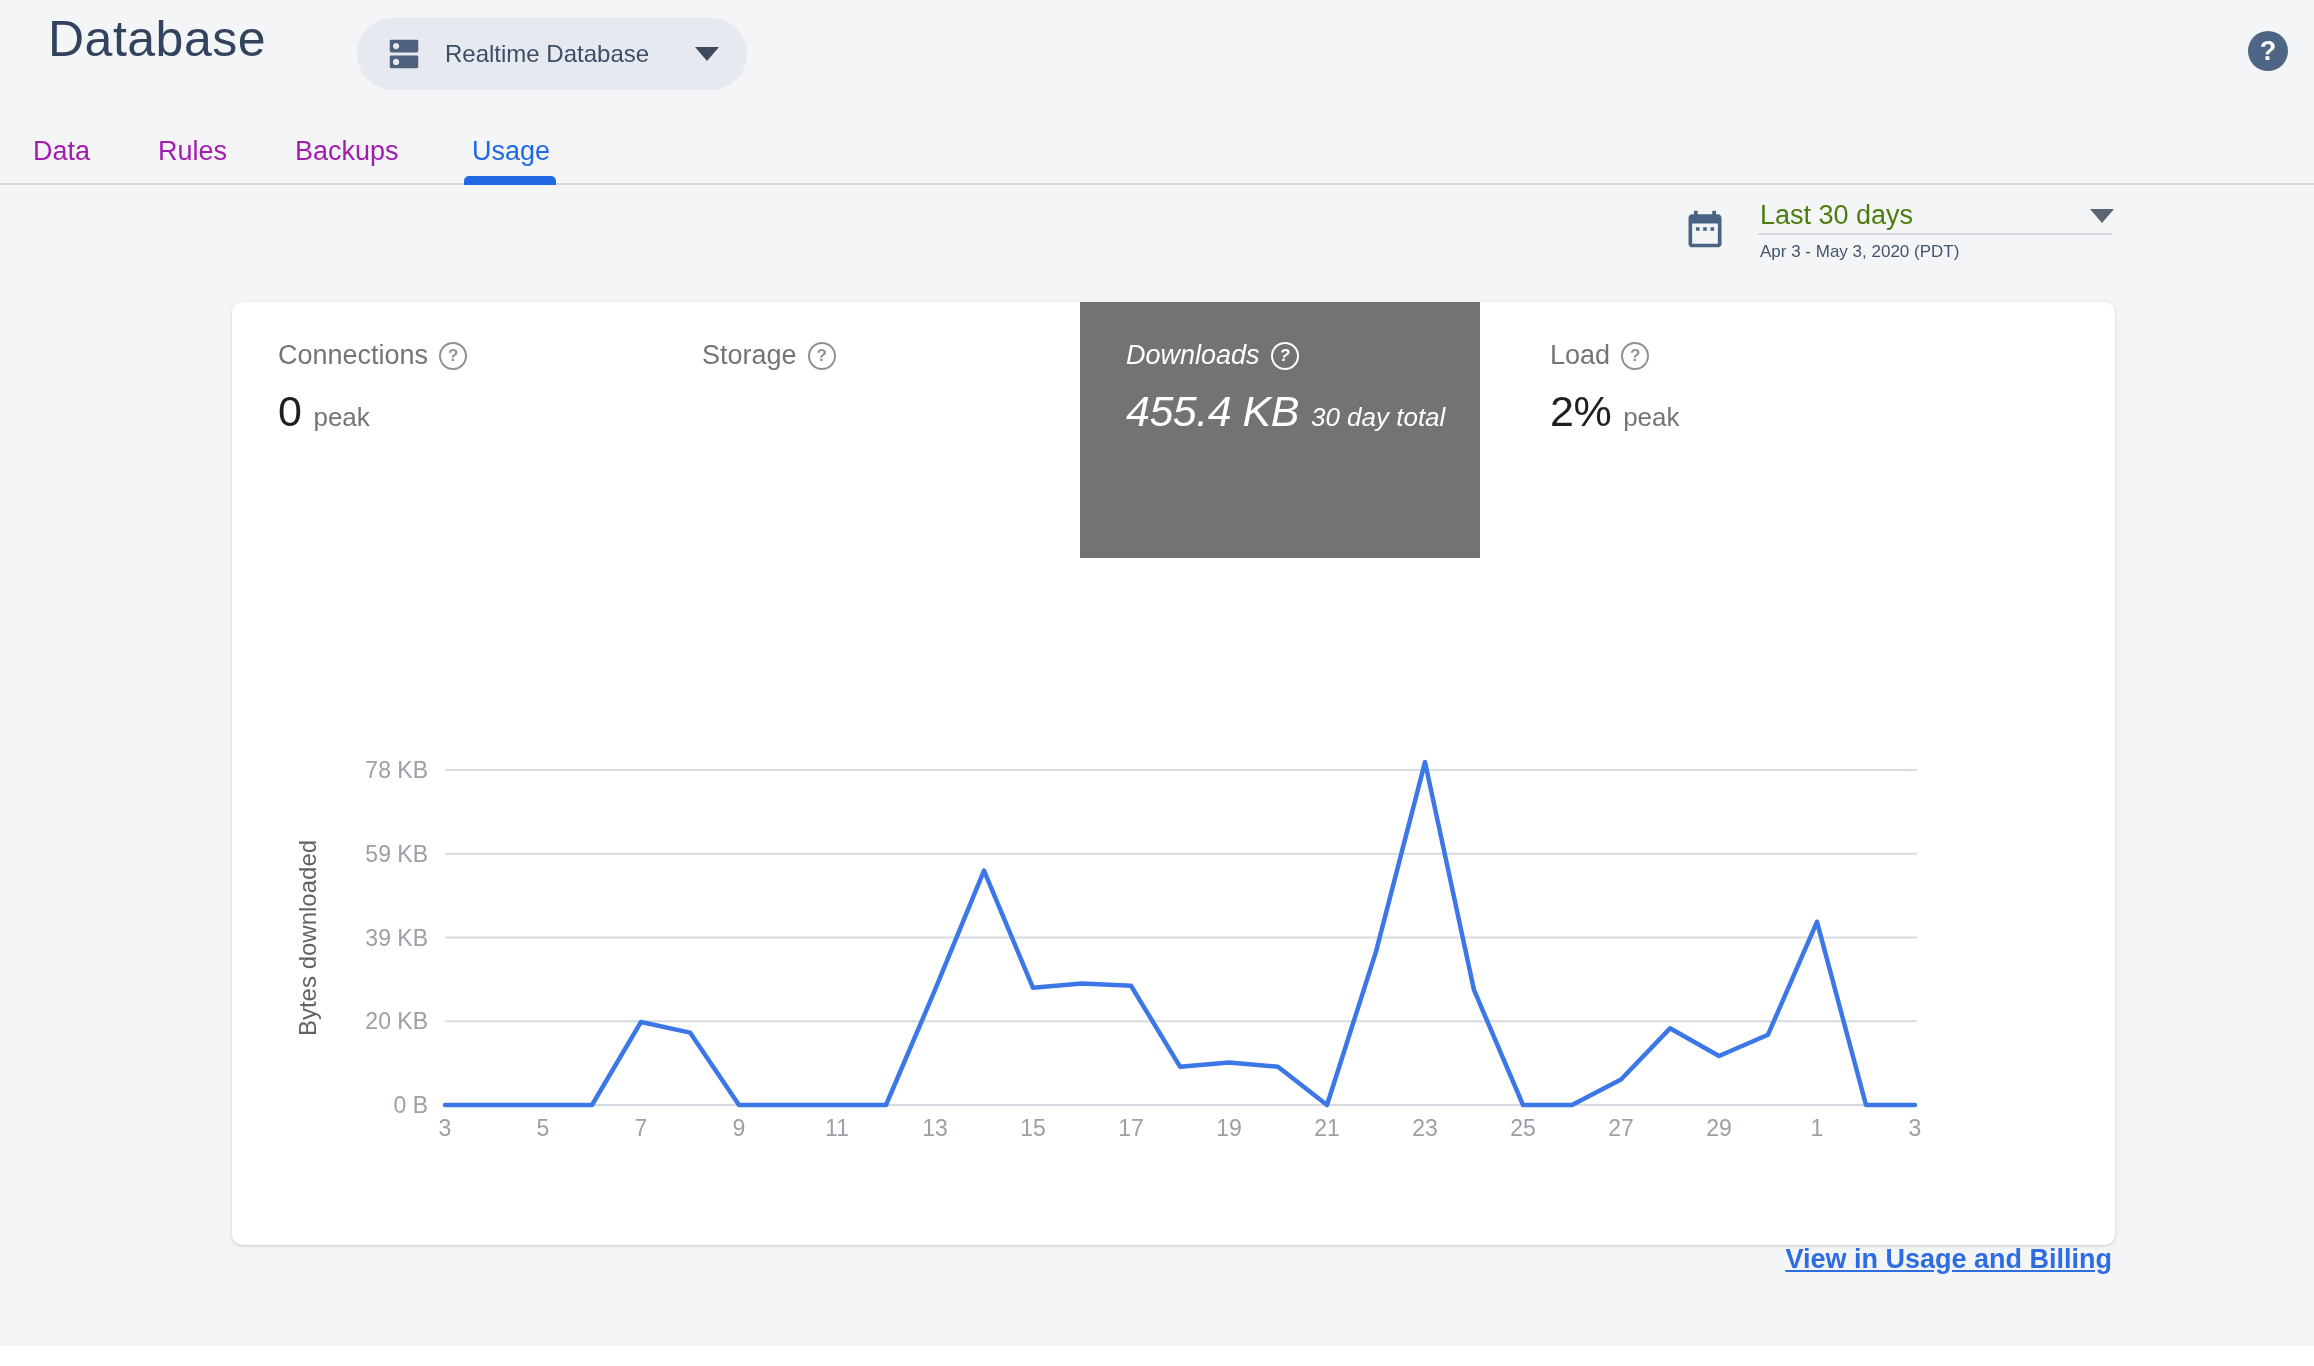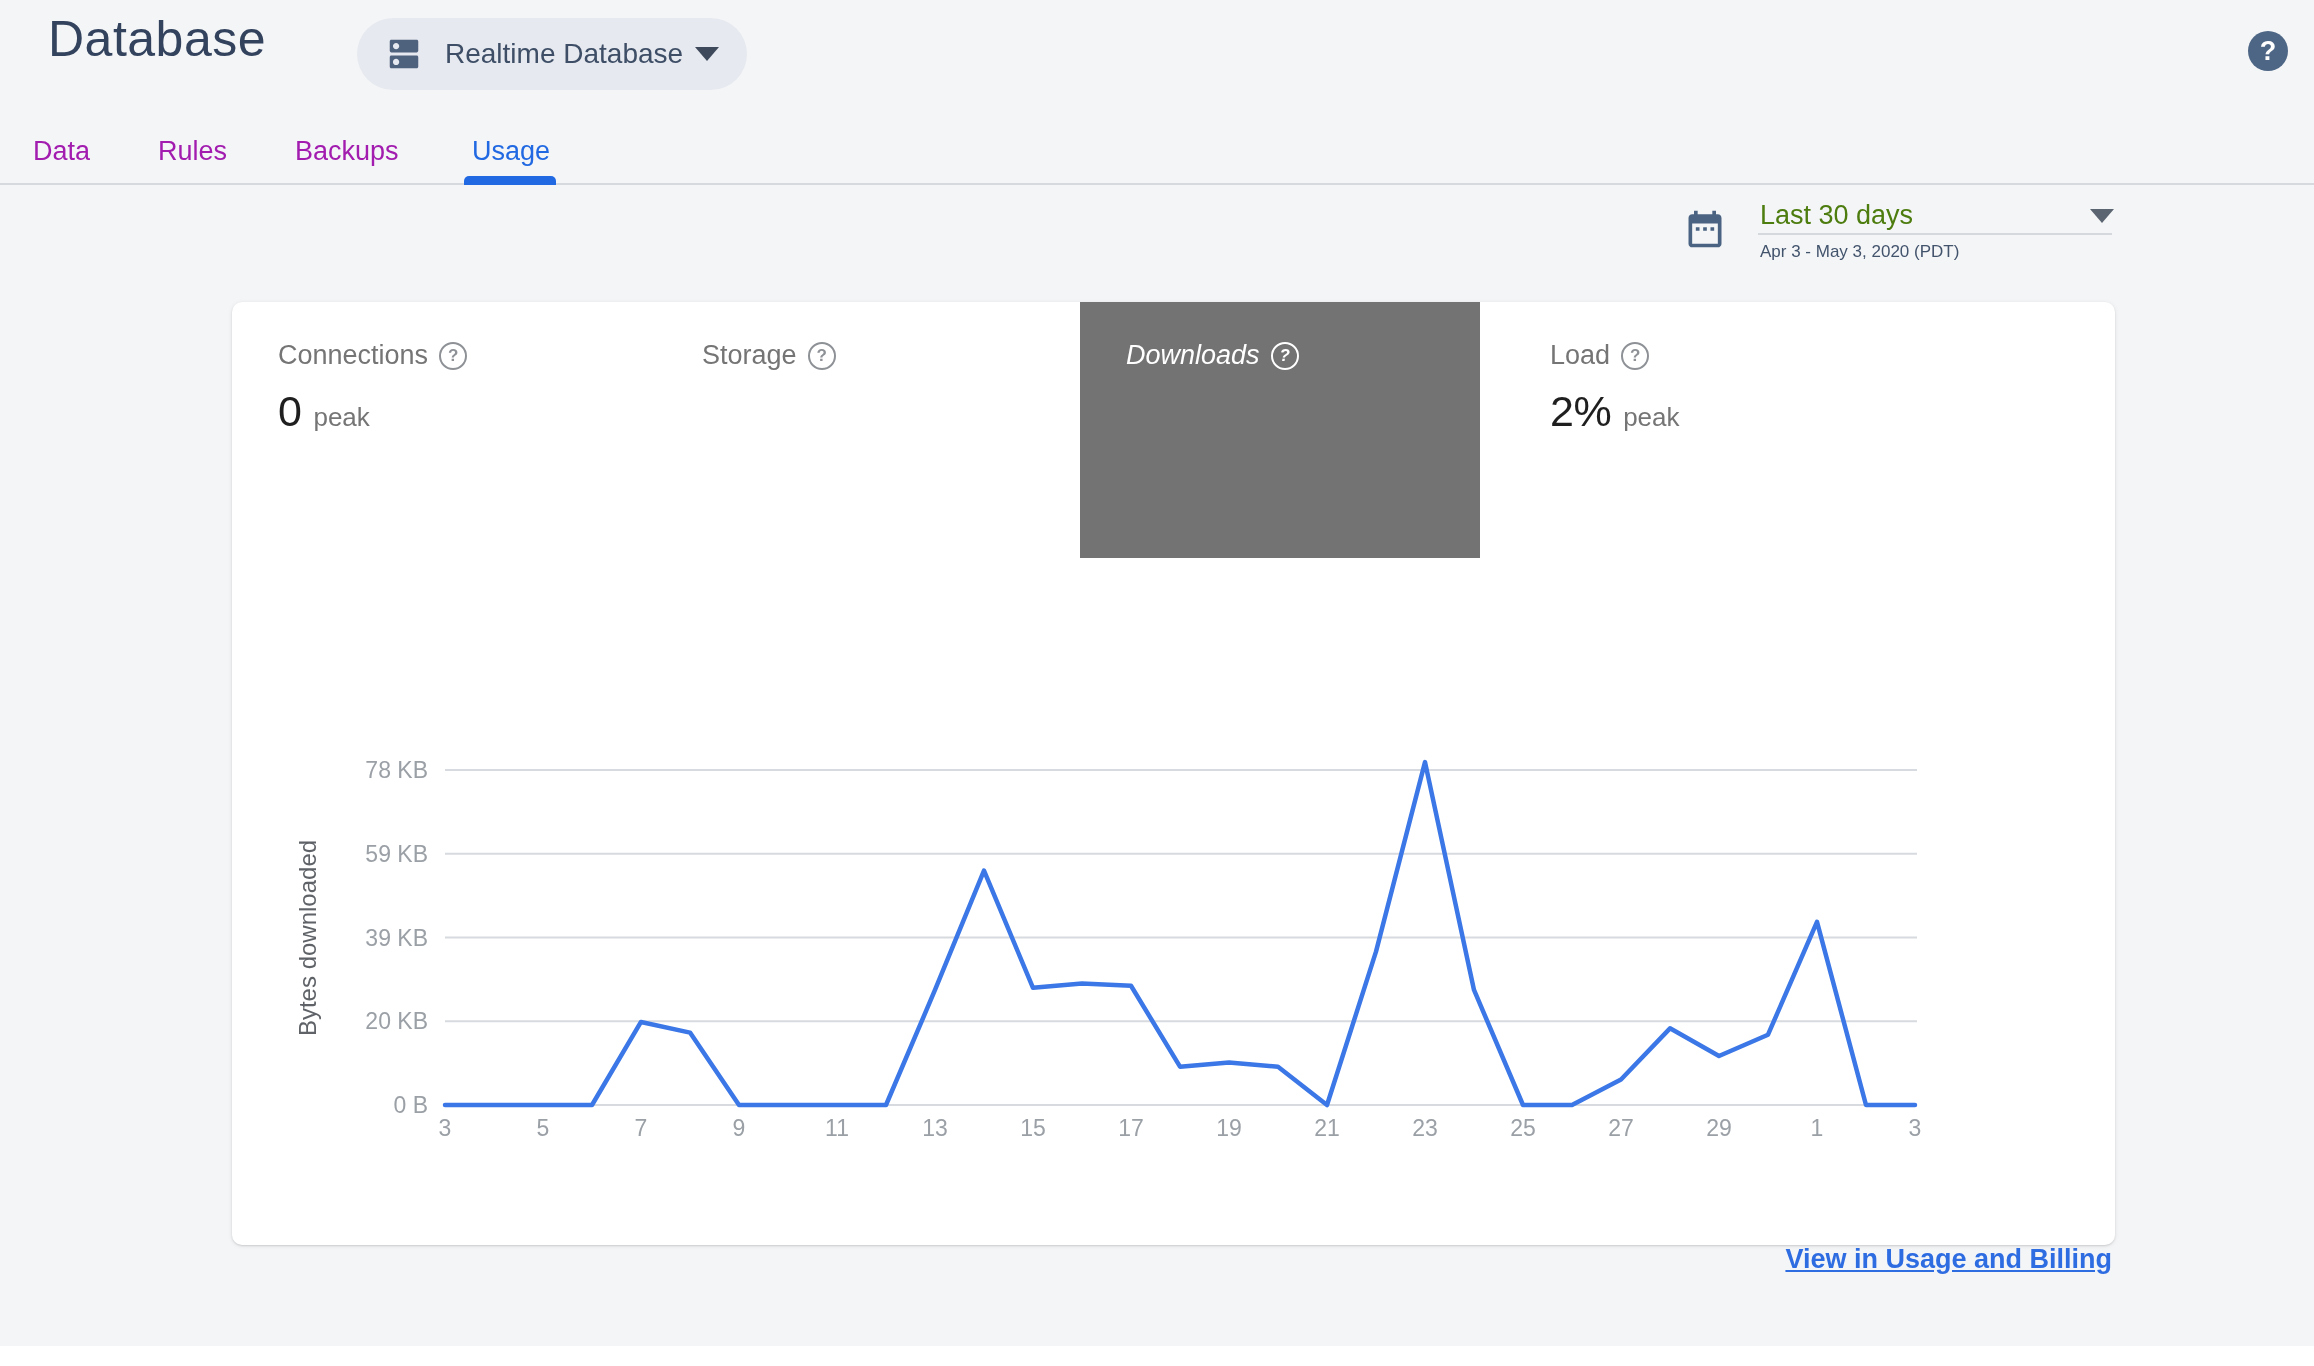--- a/index.html
+++ b/index.html
@@ -14,21 +14,21 @@
   .page-title {
     position:absolute; left:48px; top:10px;
     font-size:50px; font-weight:500; color:#33435e; letter-spacing:.5px;
   }
   .db-pill {
     position:absolute; left:357px; top:18px; width:390px; height:72px;
     border:none; border-radius:36px; background:#e6e9ef;
     display:flex; align-items:center; cursor:pointer; padding:0;
   }
   .db-pill .db-icon { margin-left:28px; width:38px; height:38px; display:block; }
-  .db-pill .db-label { margin-left:22px; font-size:28px; font-weight:500; color:#3e4e66; }
+  .db-pill .db-label { margin-left:22px; font-size:24px; font-weight:500; color:#3e4e66; }
   .caret-down {
     width:0; height:0;
     border-left:12px solid transparent; border-right:12px solid transparent;
     border-top:14px solid #3e4a5c;
   }
   .db-pill .caret-down { margin-left:auto; margin-right:28px; }
   .help-fab {
     position:absolute; left:2248px; top:31px; width:40px; height:40px;
     border:none; border-radius:50%; background:#4d6685; color:#ffffff;
     font-size:27px; font-weight:700; font-family:"Liberation Sans",sans-serif;
@@ -147,20 +147,24 @@
       <div class="tile-label-row">
         <span class="tile-label">Storage</span>
         <span class="help-outline">?</span>
       </div>
     </div>
 
     <div class="tile selected">
       <div class="tile-label-row">
         <span class="tile-label">Downloads</span>
         <span class="help-outline">?</span>
+      </div>
+      <div class="tile-value-row">
+        <span class="tile-value">455.4 KB</span>
+        <span class="tile-suffix">30 day total</span>
       </div>
     </div>
 
     <div class="tile">
       <div class="tile-label-row">
         <span class="tile-label">Load</span>
         <span class="help-outline">?</span>
       </div>
       <div class="tile-value-row">
         <span class="tile-value">2%</span>

